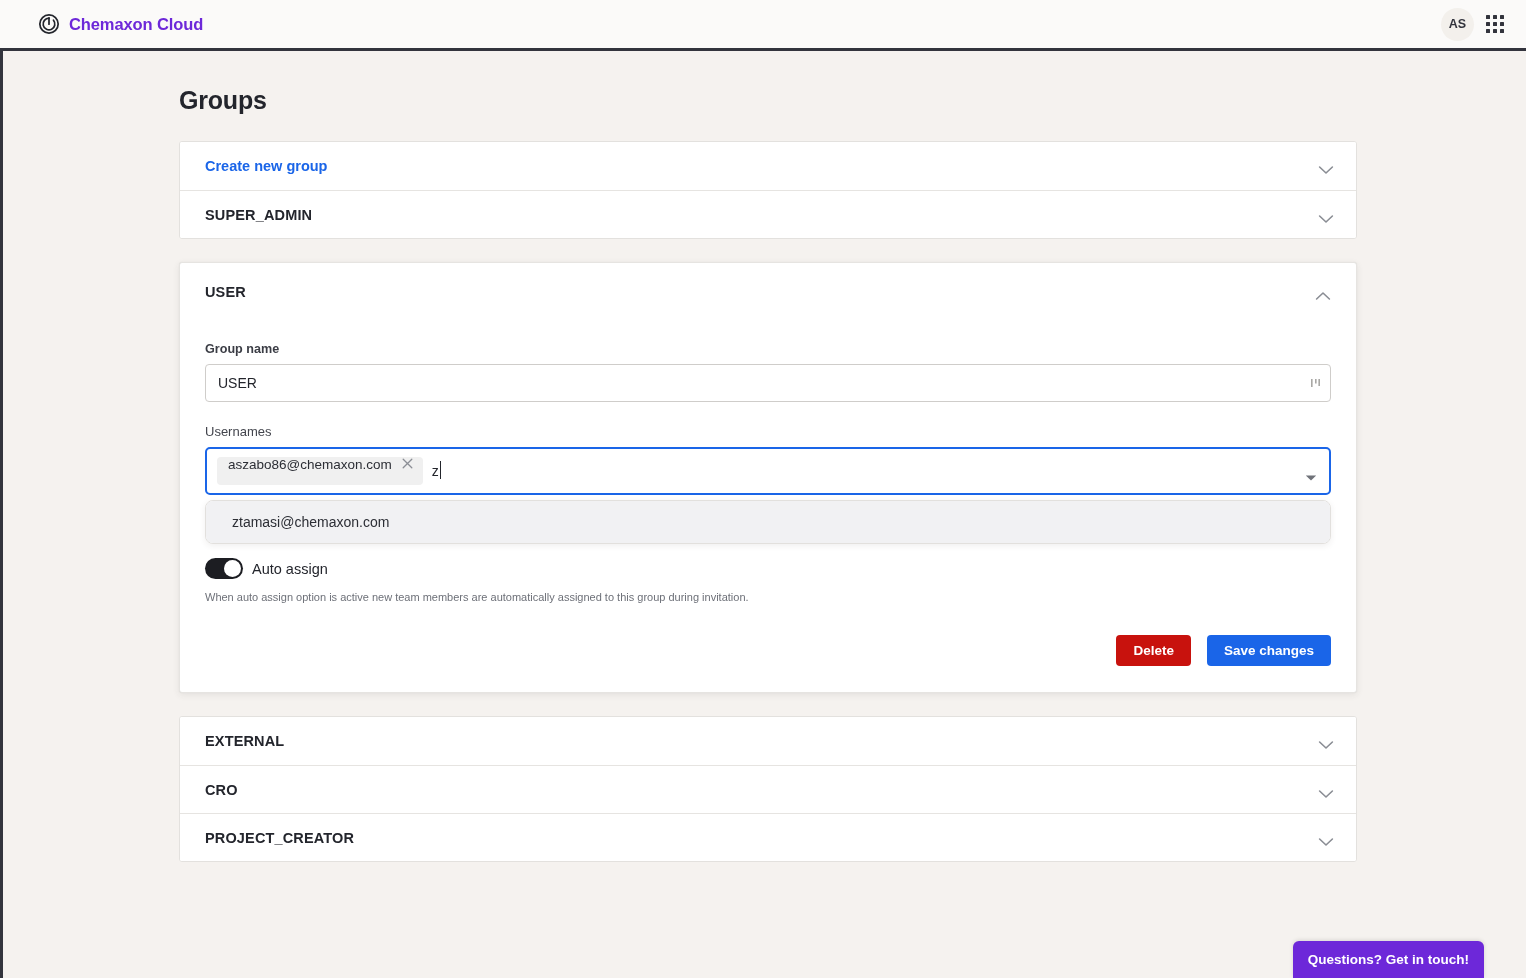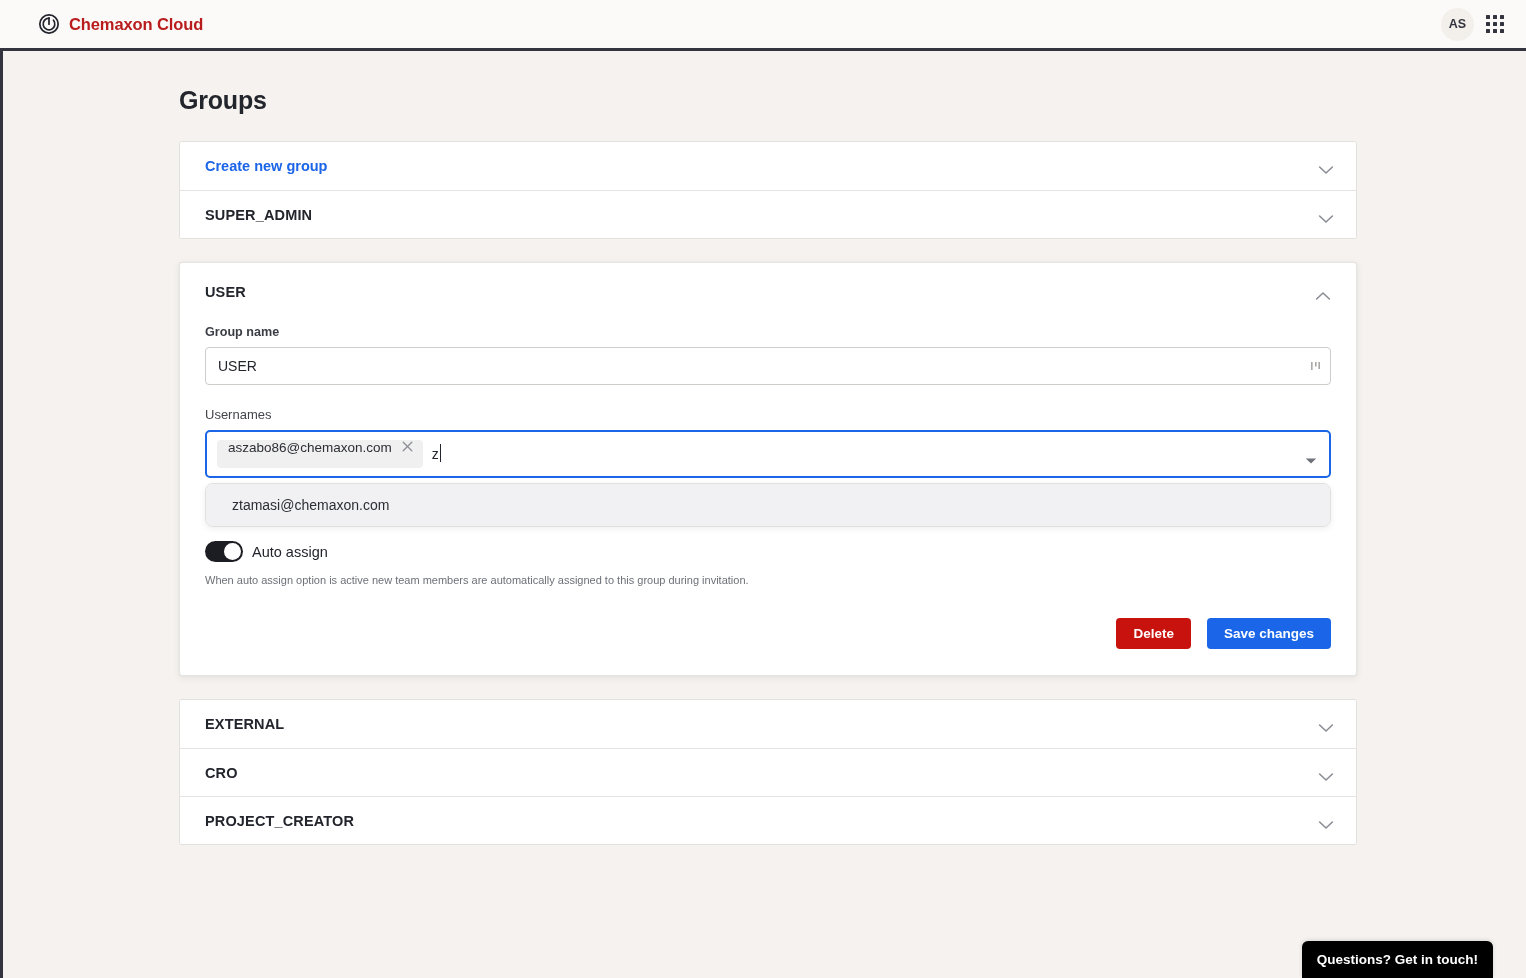--- a/index.html
+++ b/index.html
@@ -33,21 +33,21 @@
     display: flex; align-items: center;
     padding: 0 22px 0 38px;
   }
   .brand {
     display: flex; align-items: center; gap: 9px;
     margin-right: 56px;
   }
   .brand-logo { width: 22px; height: 22px; display:block; }
   .brand-name {
     font-size: 16.5px; font-weight: bold;
-    color: #b91c1c; letter-spacing: -0.1px;
+    color: #6d28d9; letter-spacing: -0.1px;
     white-space: nowrap;
   }
   .navtabs { display: flex; align-items: stretch; height: 51px; }
   .navtab {
     position: relative;
     display: flex; align-items: center; gap: 8px;
     padding: 0 25px;
     font-size: 14.5px; font-weight: bold;
     color: #7c7f88;
     cursor: pointer;
@@ -130,21 +130,21 @@
     position: relative;
   }
   .panel-head {
     height: 58px; display: flex; align-items: center;
     cursor: pointer;
   }
   .panel-title {
     font-size: 14.5px; font-weight: bold;
     color: #23252c; letter-spacing: 0.15px;
   }
-  .field { margin-top: 4px; }
+  .field { margin-top: 21px; }
   .field-label {
     font-size: 12.6px; font-weight: bold;
     color: #3b3d45; margin-bottom: 8px; display: block;
   }
   .field-label.light { font-weight: normal; color: #43454d; font-size: 13px; }
 
   .text-input {
     position: relative;
     height: 38px;
     border: 1px solid #cfcdca;
@@ -253,22 +253,22 @@
     font-size: 13.5px; font-weight: bold;
     color: #ffffff; cursor: pointer;
     display: inline-flex; align-items: center;
   }
   .btn-danger { background: #c8120d; }
   .btn-primary { background: #1a65e8; }
 
   
   .chat-widget {
     position: absolute;
-    right: 33px; bottom: 0;
-    background: #000000;
+    right: 42px; bottom: 0;
+    background: #6d28d9;
     color: #ffffff;
     border-radius: 6px 6px 0 0;
     height: 37px;
     display: flex; align-items: center;
     padding: 0 15px;
     font-size: 13.5px; font-weight: bold;
     cursor: pointer;
     box-shadow: 0 -1px 4px rgba(0,0,0,0.12);
   }
 </style>

